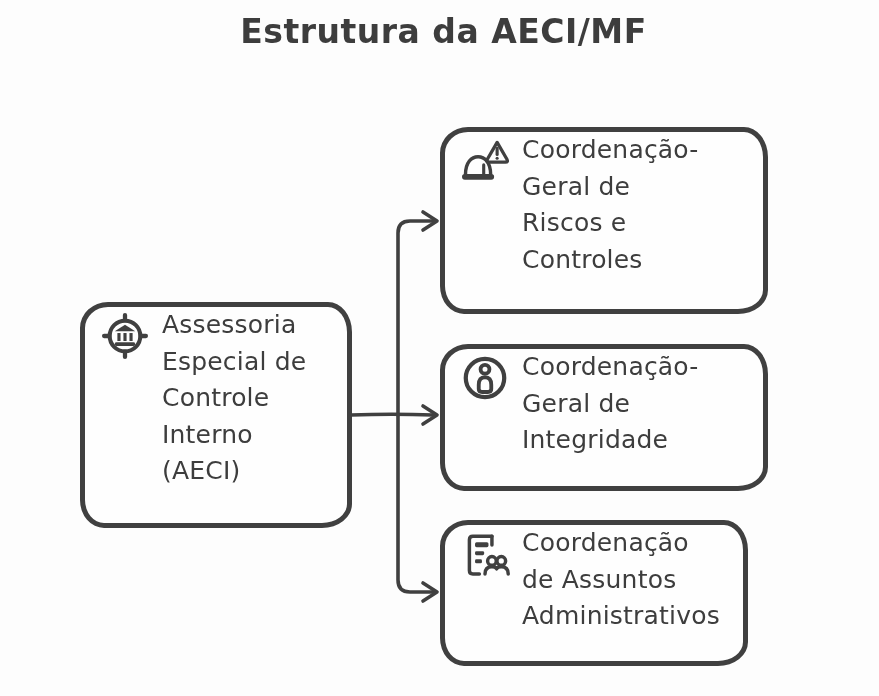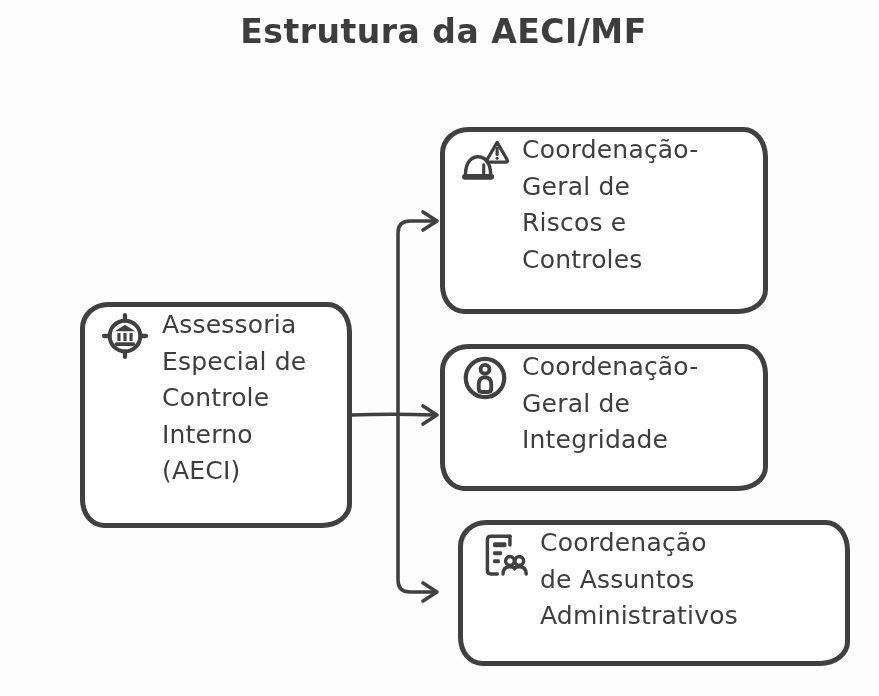--- a/index.html
+++ b/index.html
@@ -45,21 +45,21 @@
     background: #fefefe;
     border: 5px solid #404040;
     border-radius: 28px 24px 30px 24px / 26px 30px 24px 28px;
     display: flex;
     gap: 11px;
     padding: 0 12px 0 14px;
   }
   .node-root        { left: 80px;  top: 302px; width: 272px; height: 226px; }
   .node-riscos      { left: 440px; top: 127px; width: 328px; height: 187px; }
   .node-integridade { left: 440px; top: 344px; width: 328px; height: 147px; }
-  .node-admin       { left: 440px; top: 520px; width: 392px; height: 146px; margin-left: 18px; }
+  .node-admin       { left: 440px; top: 520px; width: 308px; height: 146px; }
   .node .icon {
     flex: 0 0 52px;
     width: 52px;
     height: 58px;
     display: flex;
     align-items: center;
     justify-content: center;
   }
   .node .icon svg { display: block; }
   .icon .st {

